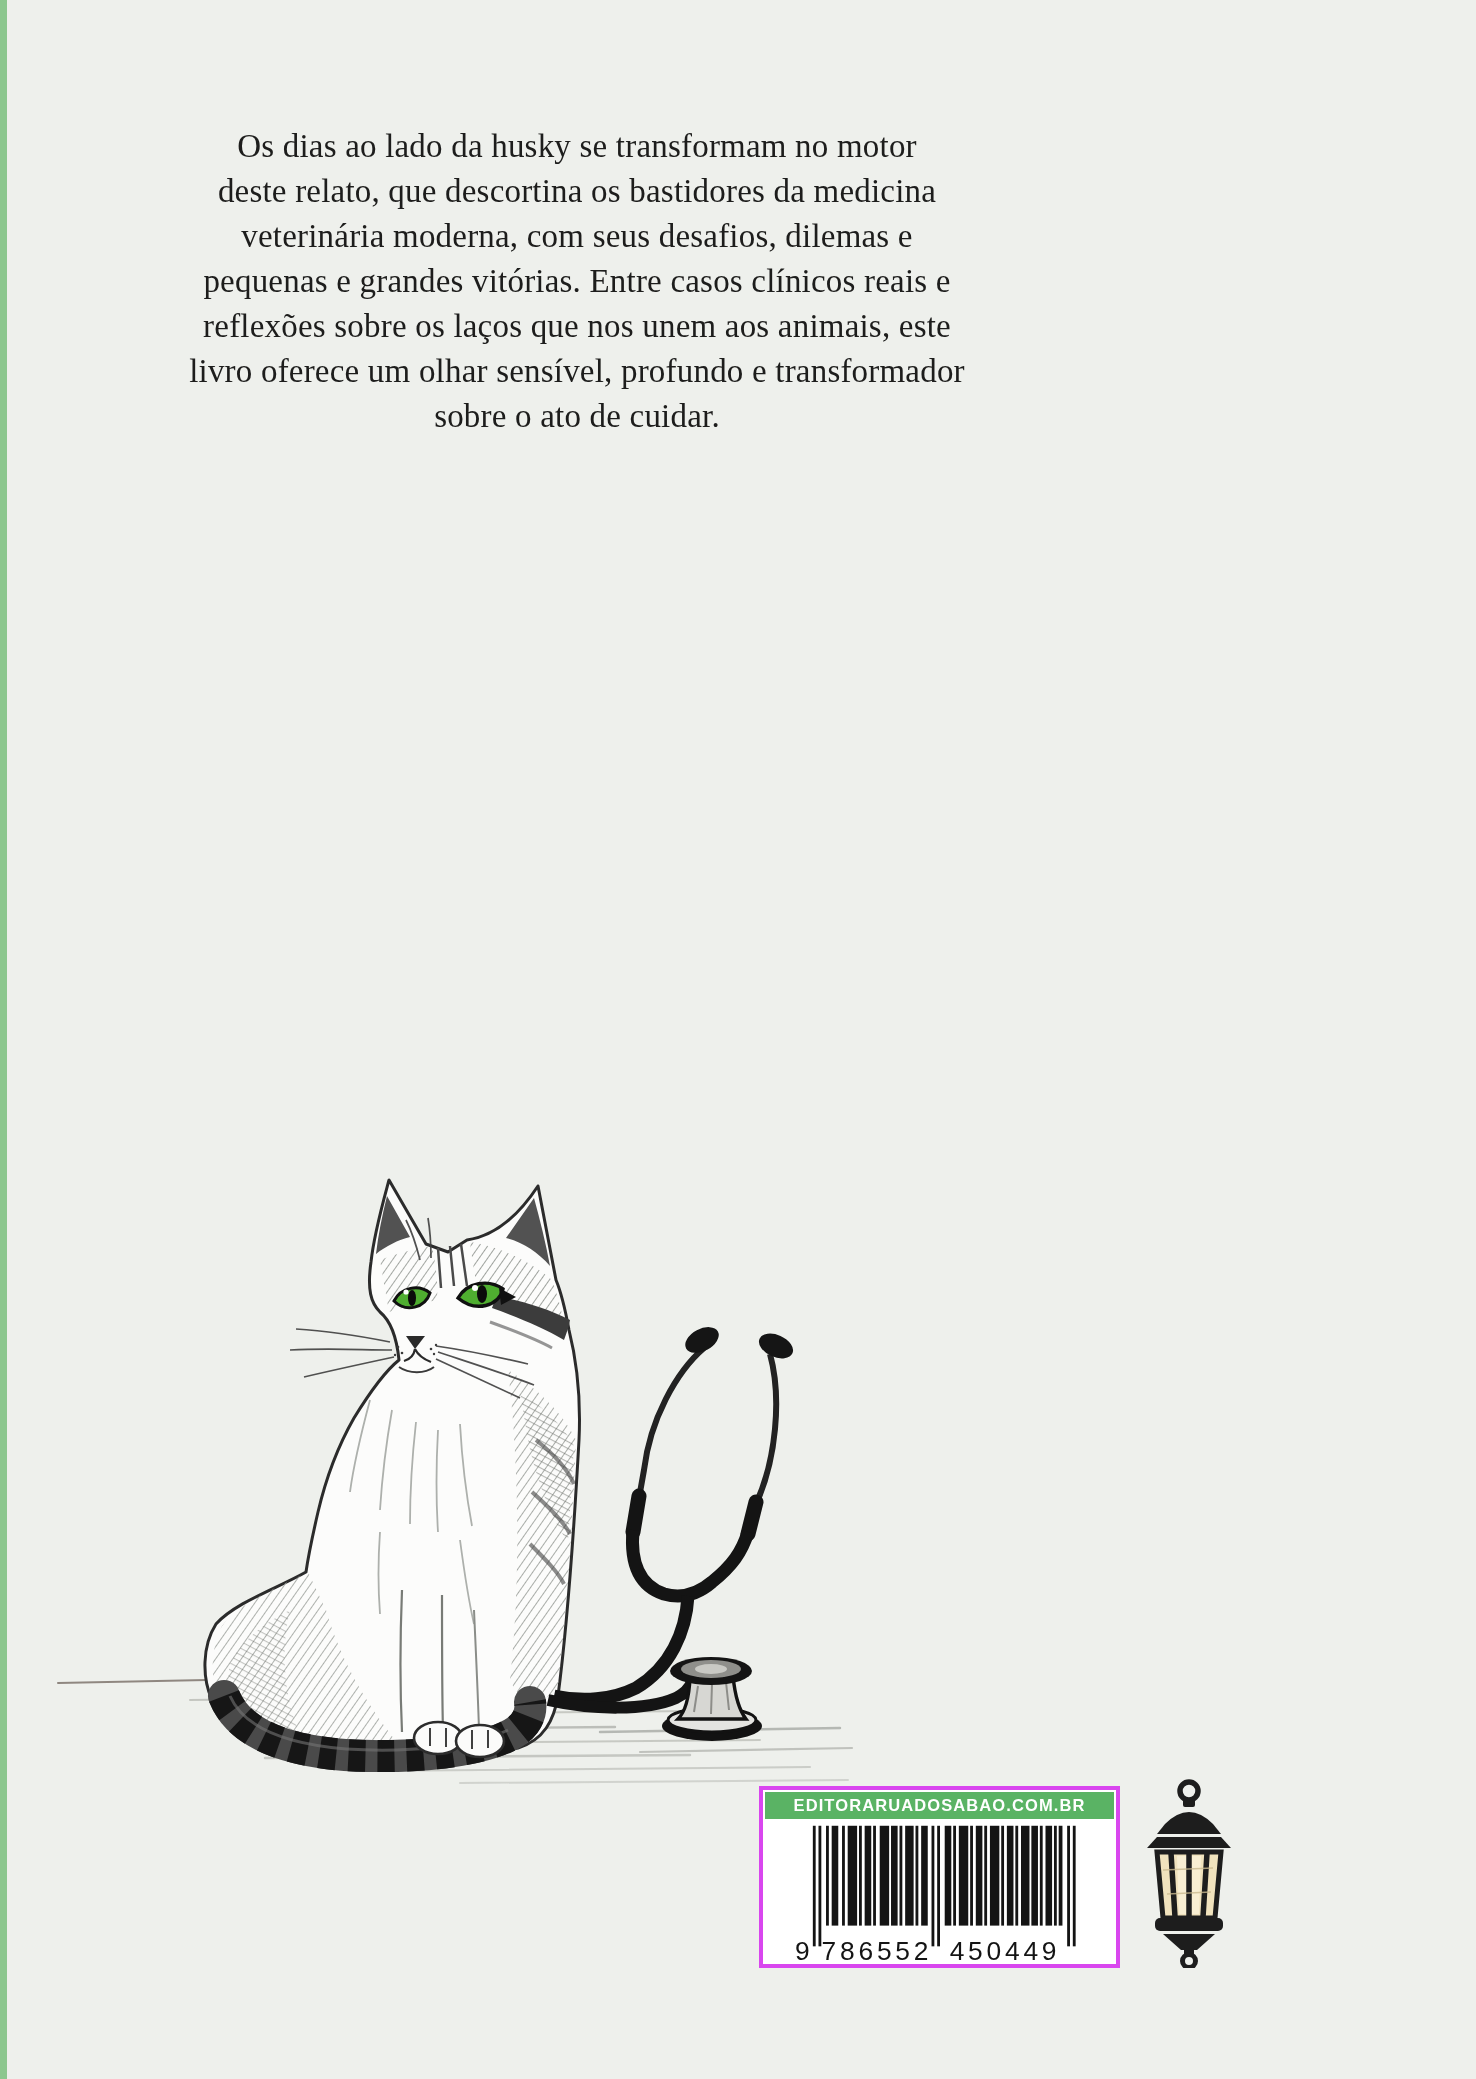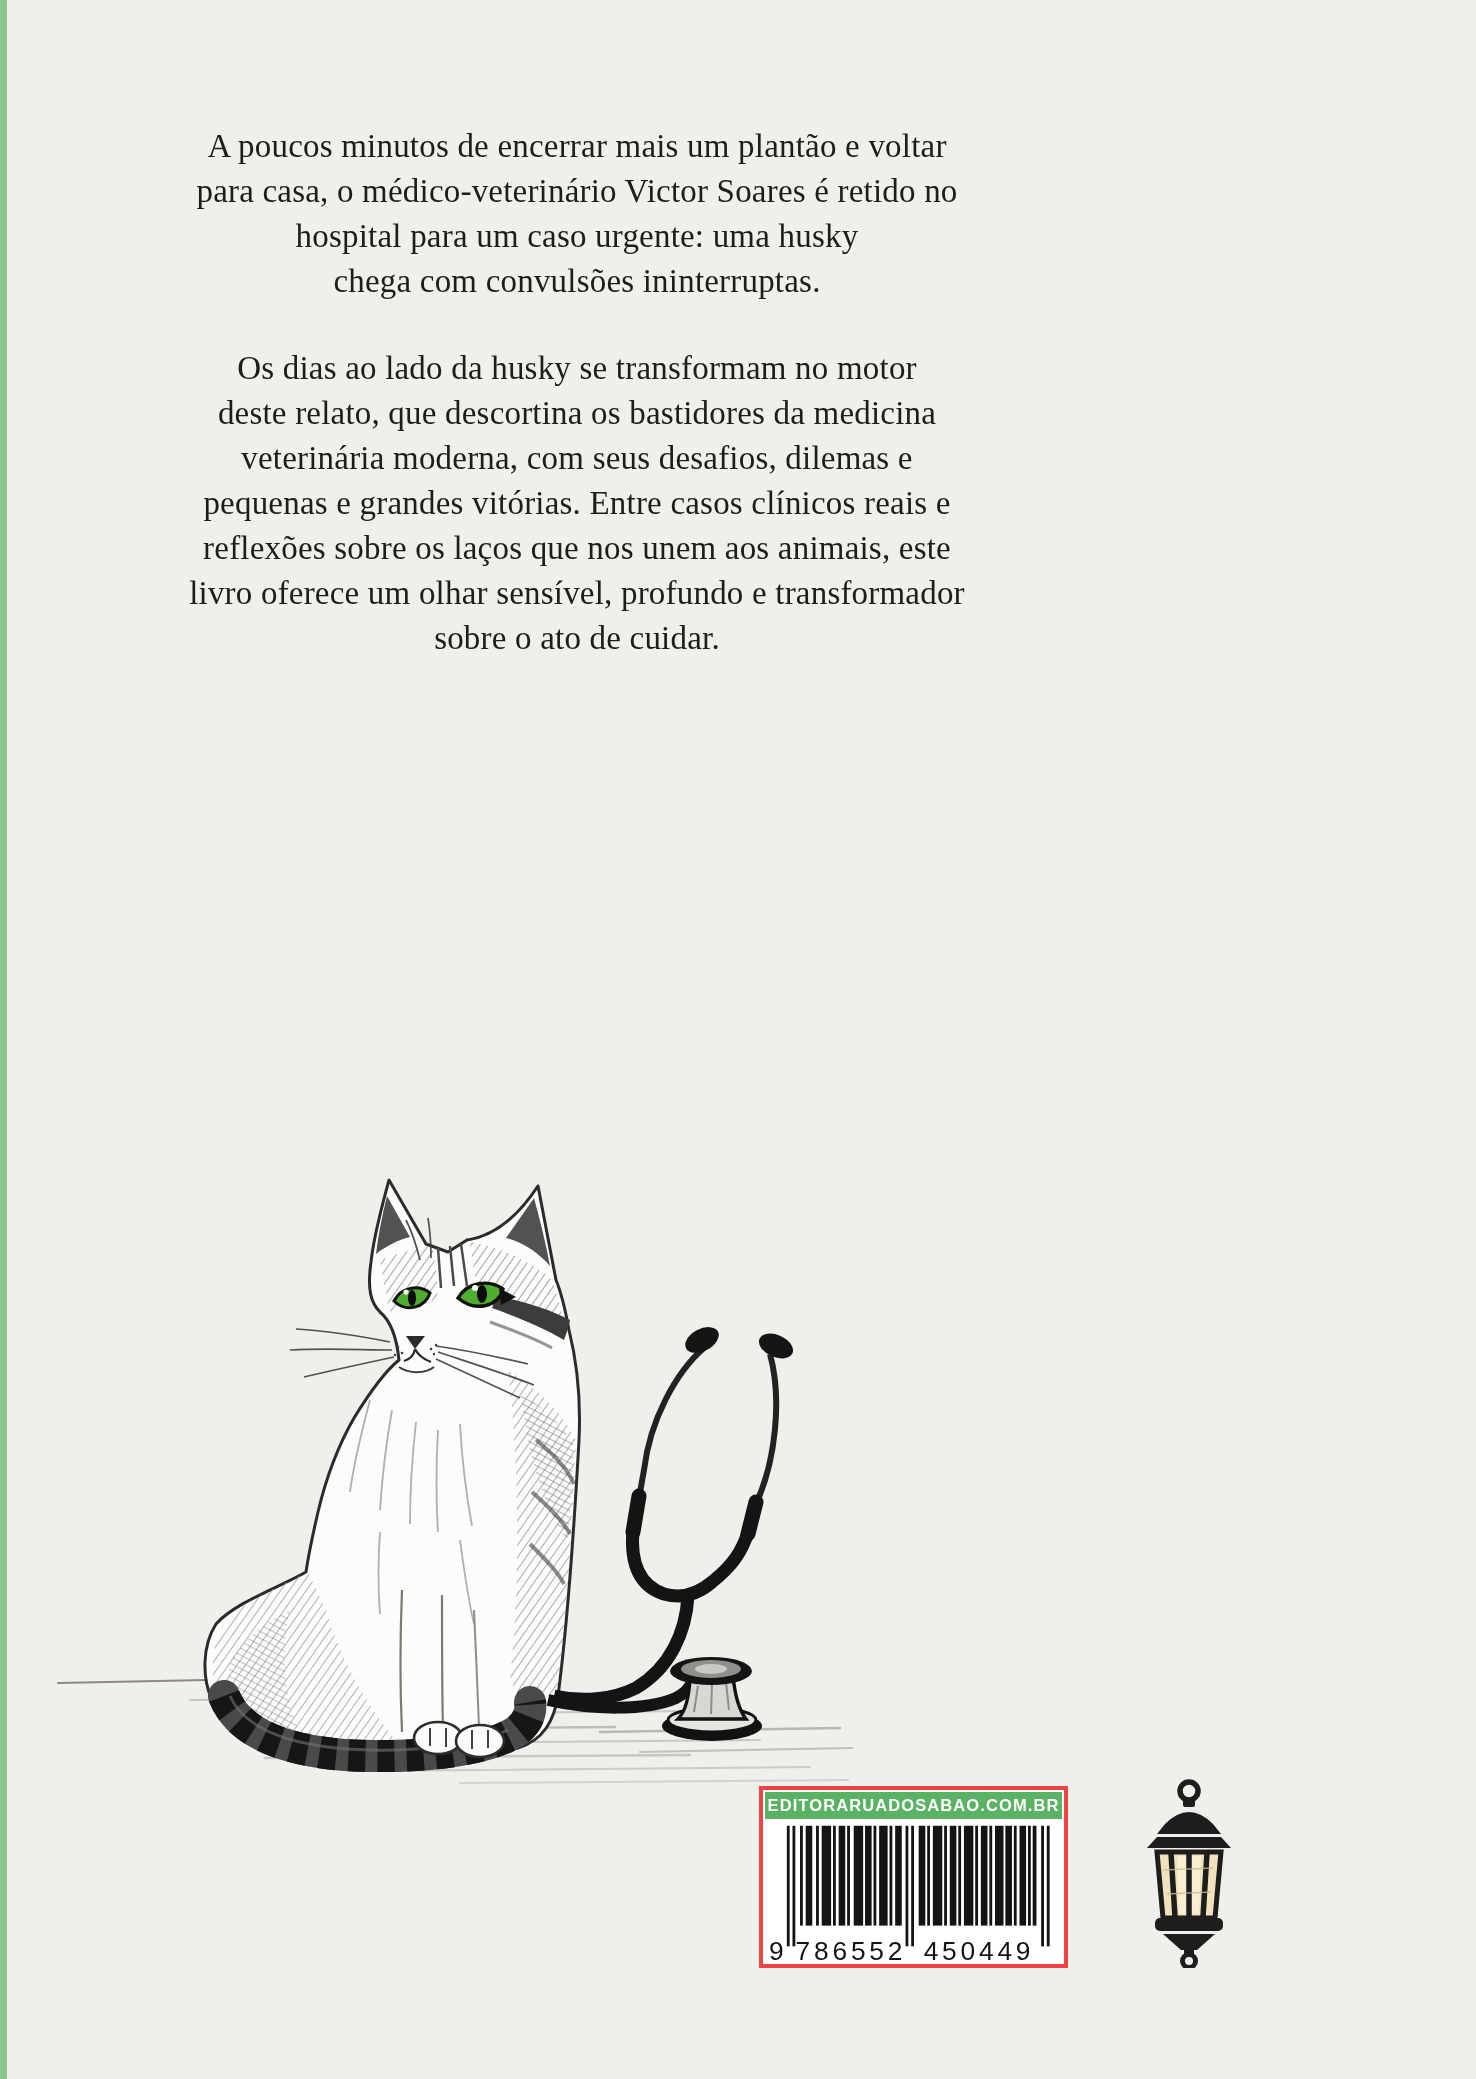--- a/index.html
+++ b/index.html
@@ -9,22 +9,22 @@
   }
   .spine-stripe{position:absolute;left:0;top:0;width:7px;height:100%;background:#8cc78e;}
   .synopsis{
     position:absolute;left:137px;top:124px;width:880px;
     text-align:center;font-size:33px;line-height:45px;color:#1d1d1c;
     letter-spacing:0.2px;
   }
   .synopsis p{margin:0 0 42px 0;white-space:pre-line;}
   .illustration{position:absolute;left:40px;top:1140px;width:830px;height:650px;}
   .barcode{
-    position:absolute;left:759px;top:1786px;width:309px;height:182px;
-    background:#ffffff;border:4px solid #ef4444;box-sizing:border-box;
+    position:absolute;left:759px;top:1786px;width:361px;height:182px;
+    background:#ffffff;border:4px solid #d946ef;box-sizing:border-box;
   }
   .barcode-strip{
     height:27px;background:#5ab364;margin:2px 2px 0 2px;
     display:flex;align-items:center;justify-content:center;
   }
   .barcode-strip span{
     font-family:"Liberation Sans",sans-serif;font-weight:bold;
     font-size:16.5px;letter-spacing:1.1px;color:#ffffff;white-space:nowrap;
   }
   .barcode-white{display:flex;justify-content:center;}
@@ -33,24 +33,20 @@
   .lantern{position:absolute;left:1133px;top:1778px;width:112px;height:190px;}
 </style>
 </head>
 <body>
 
 <div class="page">
 
   <div class="spine-stripe"></div>
 
   <section class="synopsis">
-    <p>A poucos minutos de encerrar mais um plantão e voltar
-para casa, o médico-veterinário Victor Soares é retido no
-hospital para um caso urgente: uma husky
-chega com convulsões ininterruptas.</p>
     <p>Os dias ao lado da husky se transformam no motor
 deste relato, que descortina os bastidores da medicina
 veterinária moderna, com seus desafios, dilemas e
 pequenas e grandes vitórias. Entre casos clínicos reais e
 reflexões sobre os laços que nos unem aos animais, este
 livro oferece um olhar sensível, profundo e transformador
 sobre o ato de cuidar.</p>
   </section>
 
   <svg class="illustration" viewBox="0 0 830 650" xmlns="http://www.w3.org/2000/svg">

